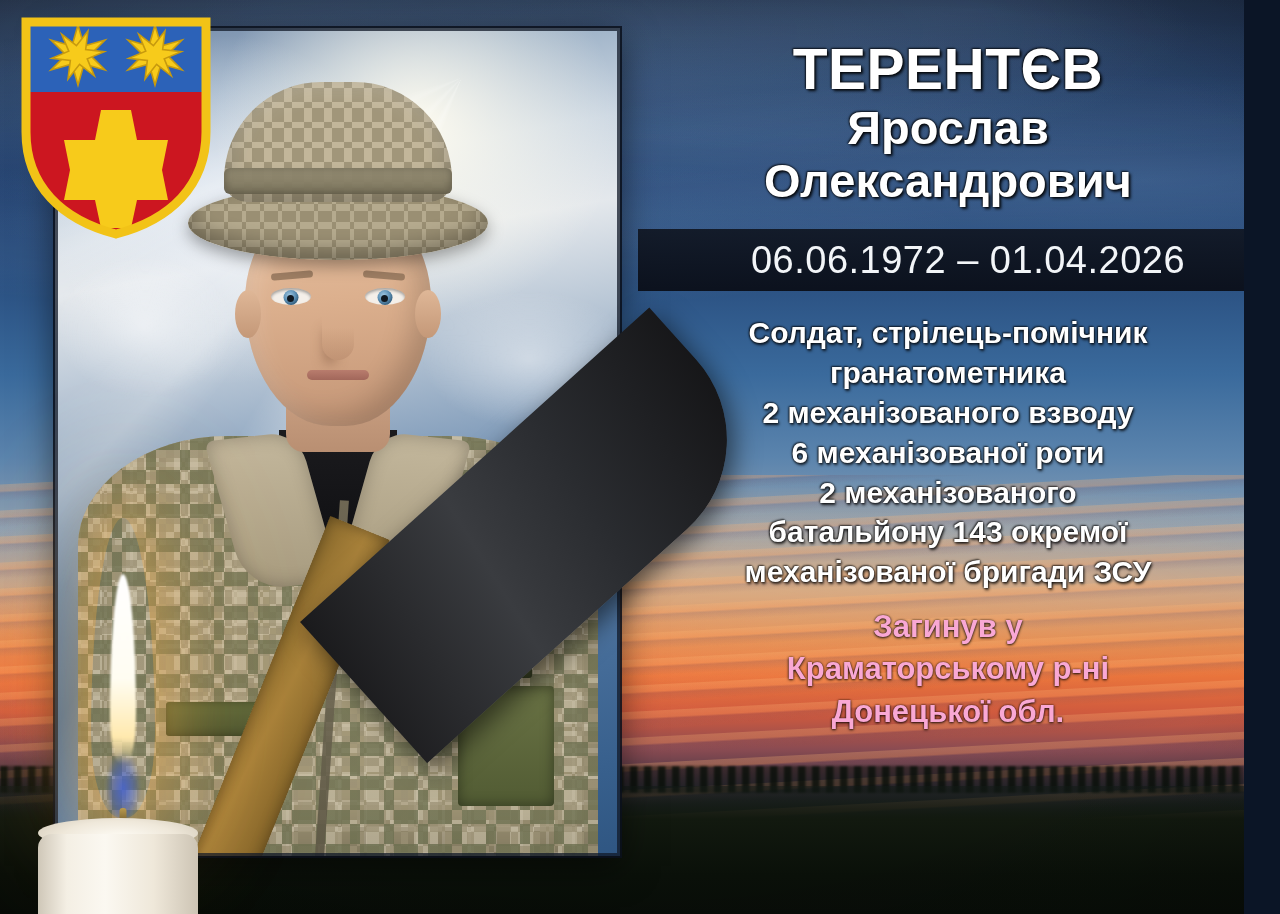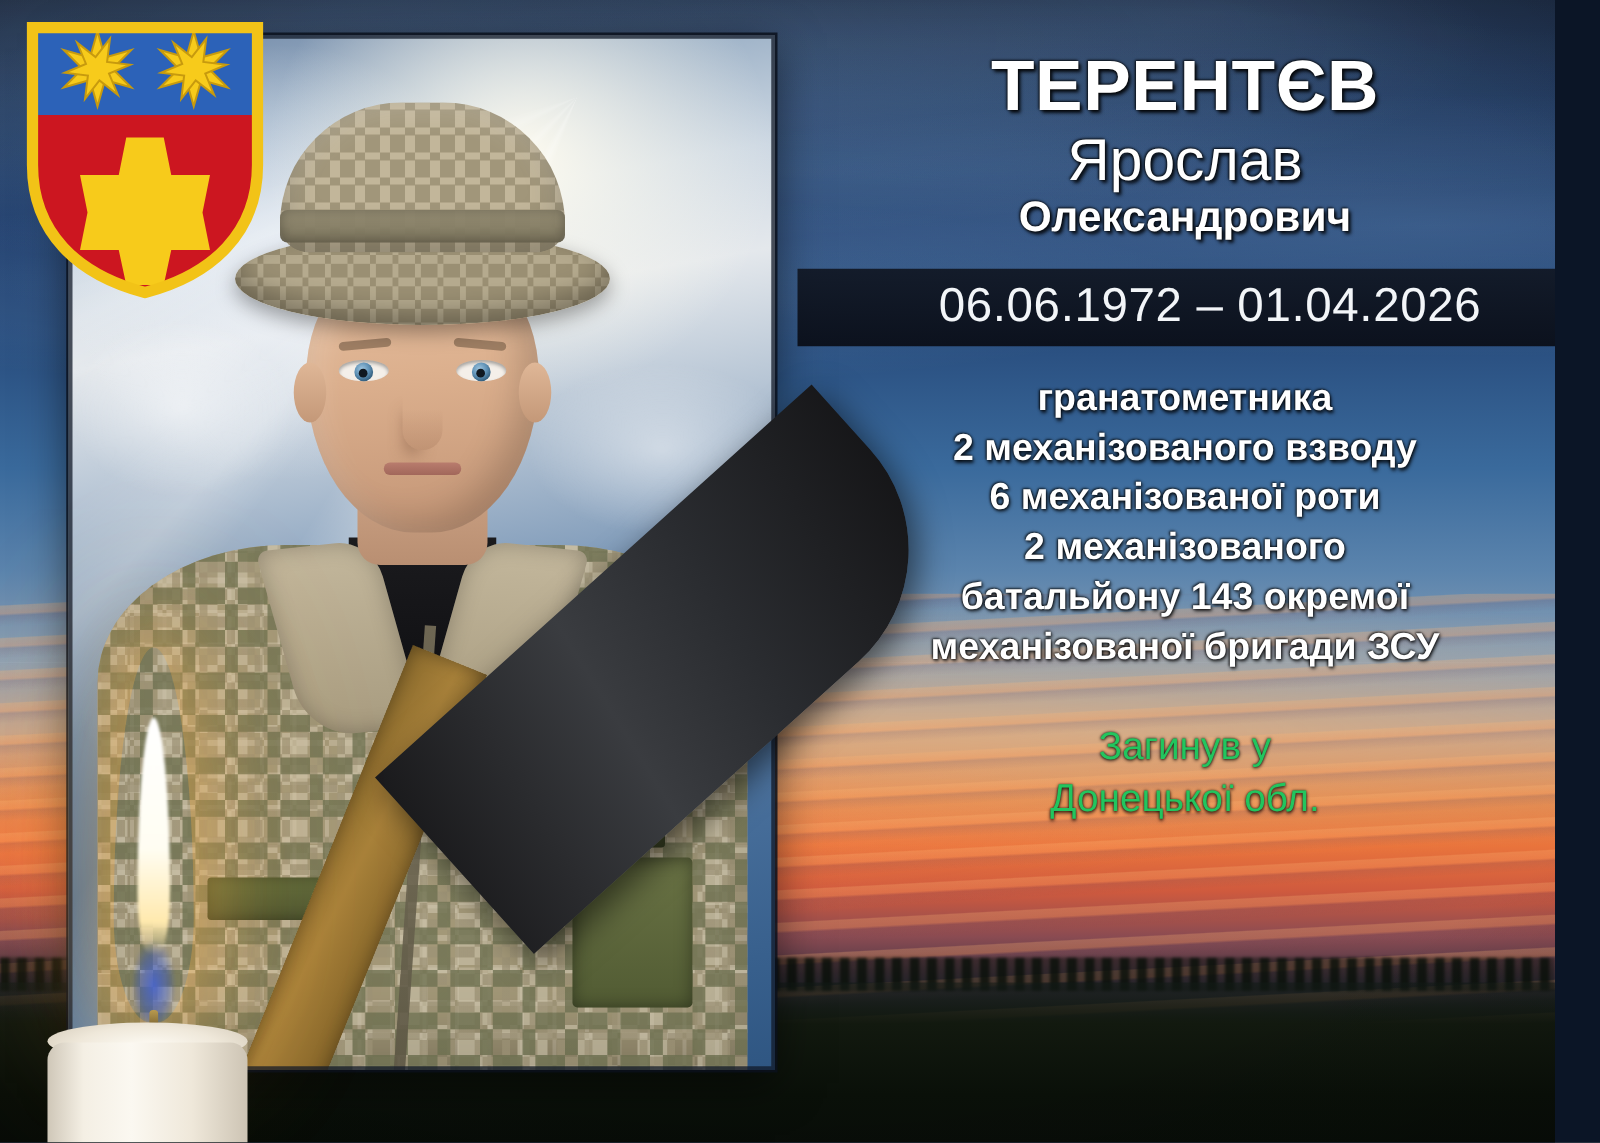--- a/index.html
+++ b/index.html
@@ -344,44 +344,44 @@
   .textcol{
     position:absolute; left:630px; top:26px; width:636px; height:880px;
     text-align:center; color:#fff;
   }
   .name-block{ padding-top:14px; }
   .surname{
     font-size:57px; font-weight:700; letter-spacing:.5px; line-height:1.02;
     text-shadow:0 0 2px #000, 2px 2px 3px rgba(0,0,0,.85), -1px -1px 2px rgba(0,0,0,.6);
   }
   .firstname{
-    font-size:47px; font-weight:400; line-height:1.12; margin-top:4px;
+    font-size:47px; font-weight:700; line-height:1.12; margin-top:4px;
     text-shadow:0 0 2px #000, 2px 2px 3px rgba(0,0,0,.85), -1px -1px 2px rgba(0,0,0,.6);
   }
   .patronymic{
-    font-size:34px; font-weight:700; line-height:1.12;
+    font-size:47px; font-weight:700; line-height:1.12;
     text-shadow:0 0 2px #000, 2px 2px 3px rgba(0,0,0,.85), -1px -1px 2px rgba(0,0,0,.6);
   }
   .dates-bar{
     margin:22px auto 0; width:620px; height:62px;
     background:linear-gradient(180deg, rgba(16,22,34,.92), rgba(10,14,24,.95));
     display:flex; align-items:center; justify-content:center;padding-left:40px;
   }
   .dates-text{
     font-size:38px; font-weight:400; letter-spacing:.5px; color:#f2f5f8;
   }
   .unit{
     margin-top:22px;
     font-size:30px; font-weight:700; line-height:1.26; color:#fff;
     text-shadow:0 0 2px rgba(0,0,0,.95), 1px 2px 3px rgba(0,0,0,.8), -1px -1px 2px rgba(0,0,0,.55);
   }
   .unit div{ padding:1px 0; }
   .place{
-    margin-top:38px;
-    font-size:31px; font-weight:400; line-height:1.30; color:#22c55e;
+    margin-top:14px;
+    font-size:31px; font-weight:700; line-height:1.30; color:#f9a8d4;
     text-shadow:0 1px 3px rgba(0,0,0,.8), 0 0 2px rgba(0,0,0,.7);
   }
   .place div{ padding:1px 0; }
 </style>
 </head>
 <body>
 
 <div id="poster">
 
   <div class="bg-base"></div>
@@ -486,27 +486,29 @@
       <div class="surname">ТЕРЕНТЄВ</div>
       <div class="firstname">Ярослав</div>
       <div class="patronymic">Олександрович</div>
     </div>
 
     <div class="dates-bar">
       <span class="dates-text">06.06.1972 – 01.04.2026</span>
     </div>
 
     <div class="unit">
+      <div>Солдат, стрілець-помічник</div>
       <div>гранатометника</div>
       <div>2 механізованого взводу</div>
       <div>6 механізованої роти</div>
       <div>2 механізованого</div>
       <div>батальйону 143 окремої</div>
       <div>механізованої бригади ЗСУ</div>
     </div>
 
     <div class="place">
       <div>Загинув у</div>
+      <div>Краматорському р-ні</div>
       <div>Донецької обл.</div>
     </div>
 
   </div>
 </div>
 
 </body></html>

